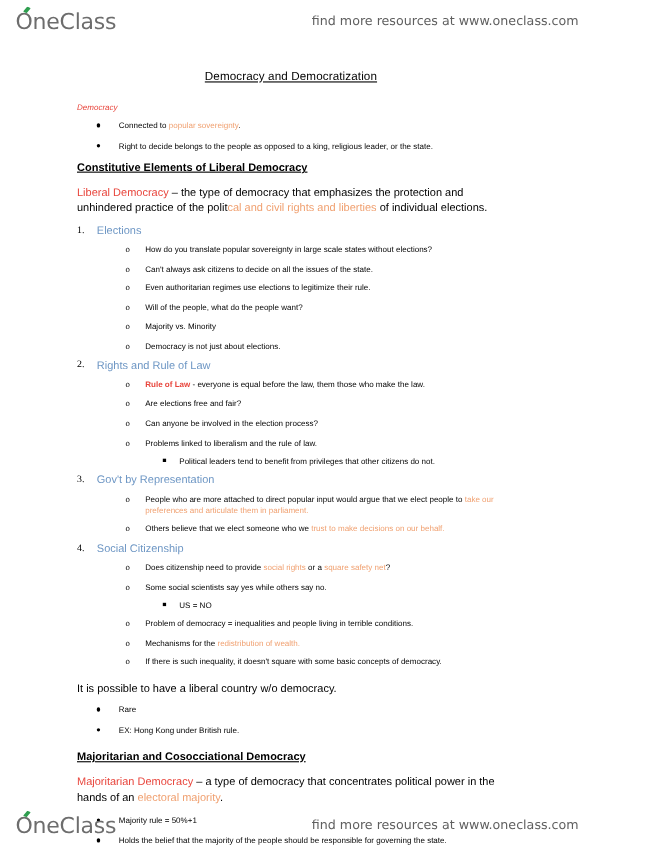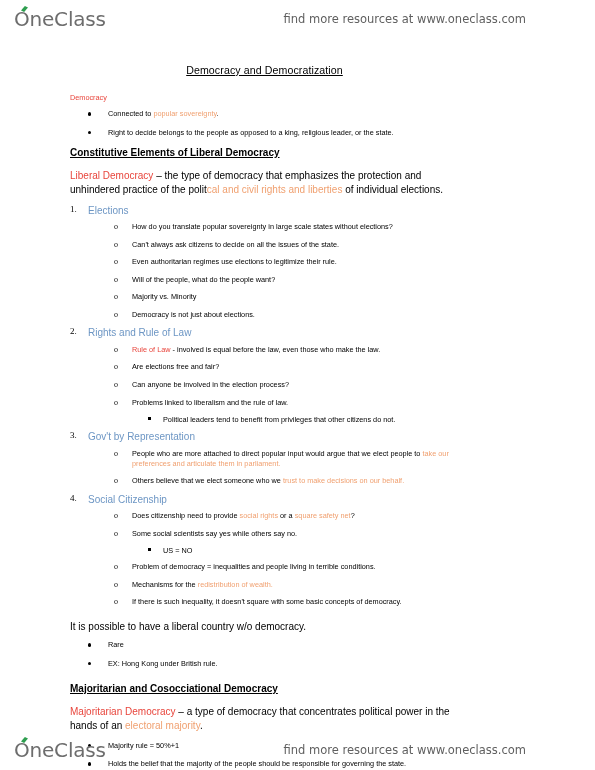--- a/index.html
+++ b/index.html
@@ -84,38 +84,39 @@
     font-size: 10.6px;
     text-decoration: underline;
     margin: 6px 0 16px 0;
     letter-spacing: 0.1px;
   }
 
   .heading-red {
     color: #e8453c;
     font-size: 7.3px;
     margin: 0 0 7px 0;
+    font-style: italic;
   }
   .heading-underline {
     text-decoration: underline;
     font-size: 10px;
     margin: 0 0 9px 0;
     color: #000;
     font-weight: bold;
   }
 
   .para {
     margin: 0 0 7px 0;
     font-size: 10px;
     line-height: 1.45;
   }
   .para.tight { margin-bottom: 6px; }
 
   .red      { color: #e8453c; }
-  .red-b    { color: #e8453c; font-weight: normal; }
+  .red-b    { color: #e8453c; font-weight: bold; }
   .orange   { color: #f0a070; }
 
   
   ul.lvl1 {
     list-style: none;
     margin: 0 0 7px 0;
     padding: 0;
   }
   ul.lvl1 > li {
     position: relative;
@@ -243,21 +244,21 @@
           <li><span>Even authoritarian regimes use elections to legitimize their rule.</span></li>
           <li><span>Will of the people, what do the people want?</span></li>
           <li><span>Majority vs. Minority</span></li>
           <li><span>Democracy is not just about elections.</span></li>
         </ul>
       </li>
 
       <li class="numrow">
         <span class="num-label">Rights and Rule of Law</span>
         <ul class="lvl2">
-          <li><span class="red-b">Rule of Law</span><span> - involved is equal before the law, even those who make the law.</span></li>
+          <li><span class="red-b">Rule of Law</span><span> - everyone is equal before the law, them those who make the law.</span></li>
           <li><span>Are elections free and fair?</span></li>
           <li><span>Can anyone be involved in the election process?</span></li>
           <li><span>Problems linked to liberalism and the rule of law.</span></li>
         </ul>
         <ul class="lvl3">
           <li><span>Political leaders tend to benefit from privileges that other citizens do not.</span></li>
         </ul>
       </li>
 
       <li class="numrow">

